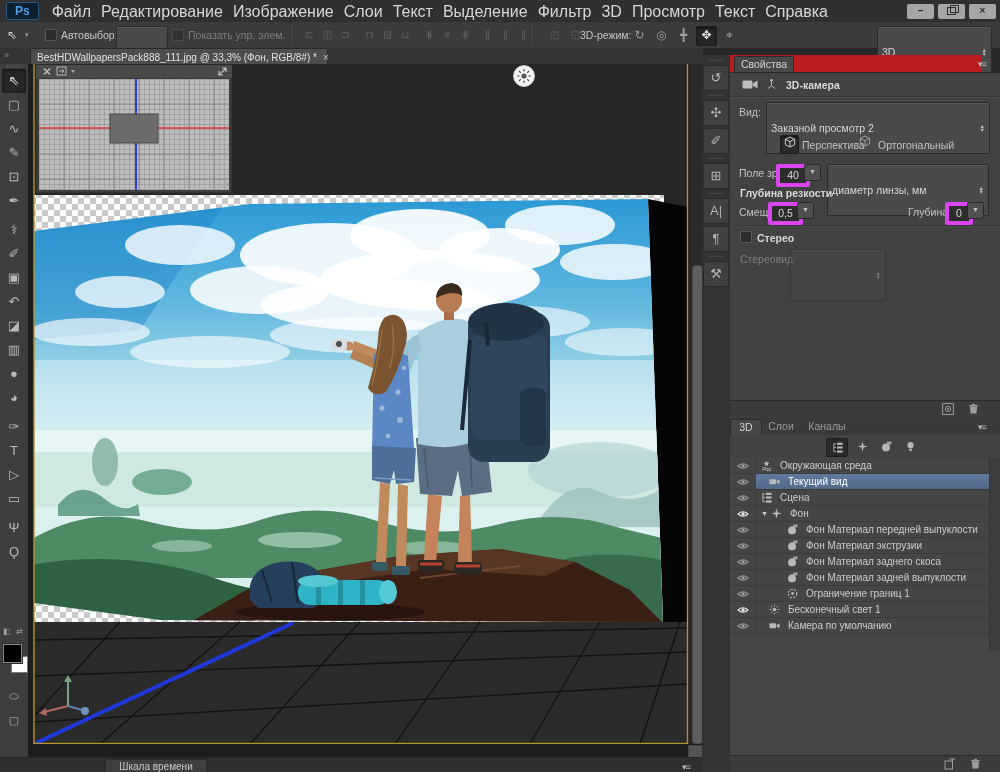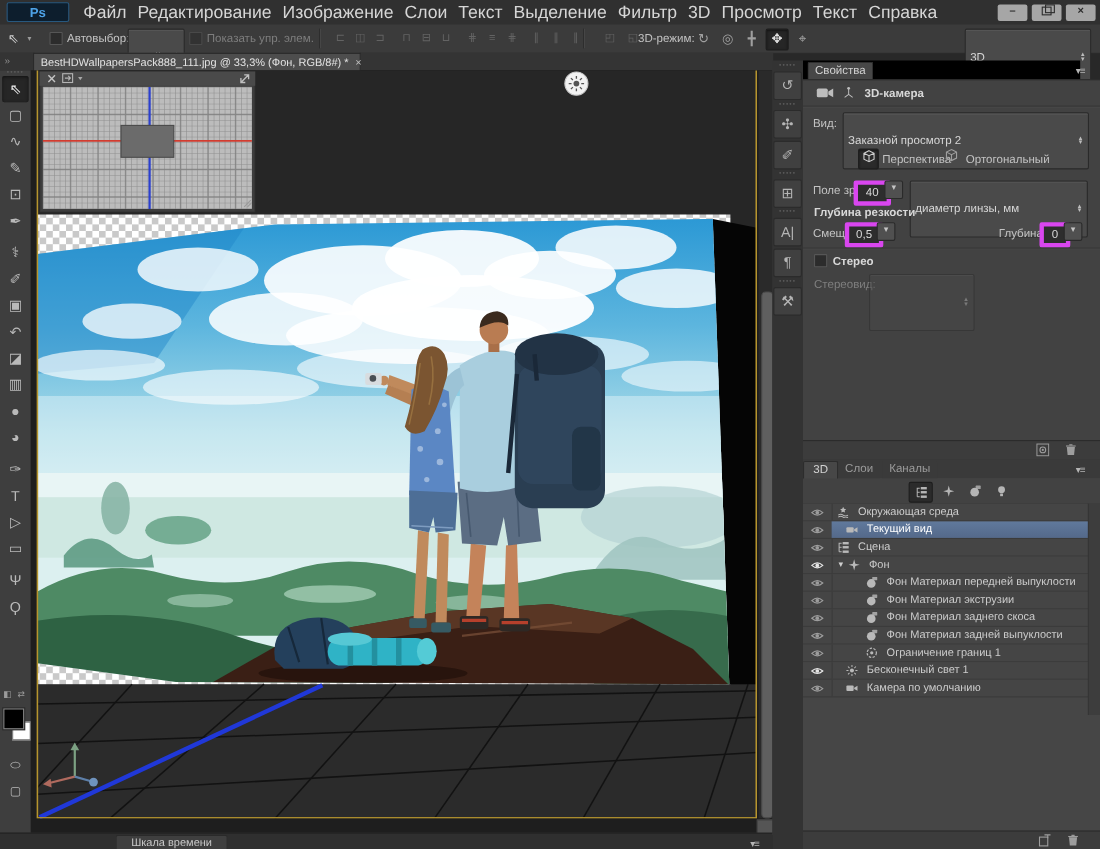--- a/index.html
+++ b/index.html
@@ -4,21 +4,21 @@
 <style>
   html,body{margin:0;padding:0}
   body{width:1000px;height:772px;position:relative;overflow:hidden;background:#282828;
        font-family:"Liberation Sans",sans-serif;font-size:11px;color:#cfcfcf;
        -webkit-font-smoothing:antialiased}
   .abs{position:absolute}
   
   #menubar{left:0;top:0;width:1000px;height:22px;background:#303030;border-bottom:1px solid #1f1f1f;
            display:flex;align-items:center}
   .ps-logo{margin:0 8px 0 6px;background:#0d1e2d;color:#4ea3e8;border:1px solid #28587e;
-           font-weight:bold;font-size:12px;padding:0 20px;border-radius:2px;line-height:16px}
+           font-weight:bold;font-size:12px;padding:0 8px;border-radius:2px;line-height:16px}
   .menu-item{padding:0 5px;line-height:21px;font-size:16px;color:#d6d6d6;cursor:default}
   #winbtns{margin-left:auto;display:flex;gap:4px;padding-right:4px}
   .winbtn{width:27px;height:15px;background:#a6a6a6;color:#2c2c2c;border-radius:2px;
           font-size:10px;line-height:14px;text-align:center;font-weight:bold}
   .winbtn .rsq{display:inline-block;width:7px;height:6px;border:1px solid #2c2c2c;position:relative;top:1px;background:#a6a6a6}
   .winbtn .rsq:before{content:"";position:absolute;left:2px;top:-3px;width:7px;height:6px;border:1px solid #2c2c2c}
   
   #optionsbar{left:0;top:22px;width:1000px;height:26px;background:#3b3b3b;border-bottom:1px solid #2a2a2a}
   #optionsbar .sep{position:absolute;top:4px;width:1px;height:18px;background:#2d2d2d;border-right:1px solid #4a4a4a}
   .opt-label{position:absolute;top:7px;color:#c2c2c2;font-size:10.5px}
@@ -57,21 +57,21 @@
              font-size:10px;color:#c6c6c6}
   #statusrow span{position:absolute;top:1px}
   #hscroll-track{position:absolute;left:222px;top:1px;width:430px;height:11px;background:#2e2e2e;border-radius:5px}
   #hthumb{position:absolute;left:133px;top:1px;width:152px;height:9px;background:#6f6f6f;border-radius:4px}
   #scroll-corner{position:absolute;left:660px;top:681px;width:14px;height:12px;background:#555;border:1px solid #444}
   
   #dockstrip{left:702px;top:55px;width:28px;height:717px;background:#333}
   .dock-ico{width:24px;height:24px;margin:2px auto;text-align:center;line-height:24px;color:#b5b5b5;
             font-size:13px;background:#404040;border:1px solid #2b2b2b;border-radius:2px}
   
-  #rightcol{left:730px;top:55px;width:252px;height:717px;background:#000000}
+  #rightcol{left:730px;top:55px;width:252px;height:717px;background:#b91c1c}
   .ptab{position:absolute;height:16px;background:#474747;border:1px solid #2c2c2c;border-bottom:none;
         color:#d2d2d2;font-size:10.5px;text-align:center;line-height:15px;border-radius:2px 2px 0 0}
   .ptab.inactive{background:#3a3a3a;color:#9a9a9a;border:none}
   .pmenu{position:absolute;color:#b5b5b5;font-size:9px;letter-spacing:-1px}
   #prop-content{position:absolute;left:0;top:17px;width:270px;height:328px;background:#424242;border-top:1px solid #2a2a2a}
   .plabel{position:absolute;color:#c2c2c2;font-size:10.5px}
   .plabel.dim{color:#7e7e7e}
   .pbold{font-weight:bold;color:#d8d8d8}
   .valbox{position:absolute;height:15px;background:#2d2d2d;border:4px solid #d946ef;border-radius:2px;
           color:#d8d8d8;font-size:10.5px;text-align:center;line-height:14px}

